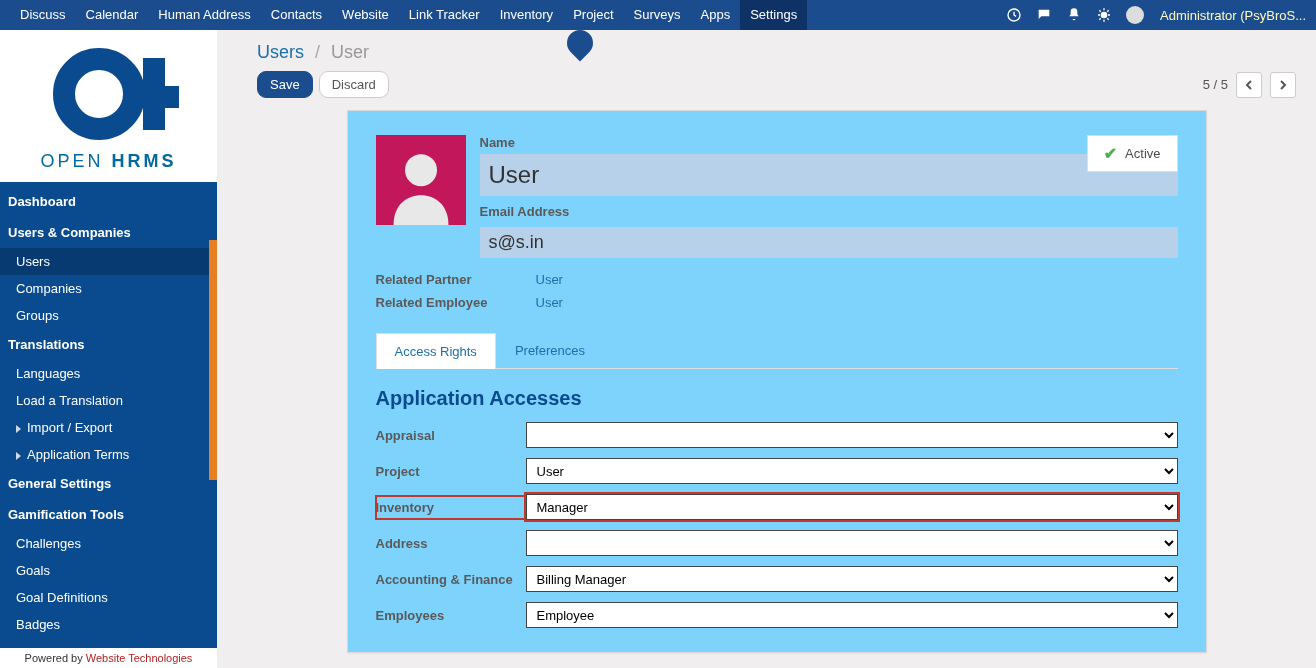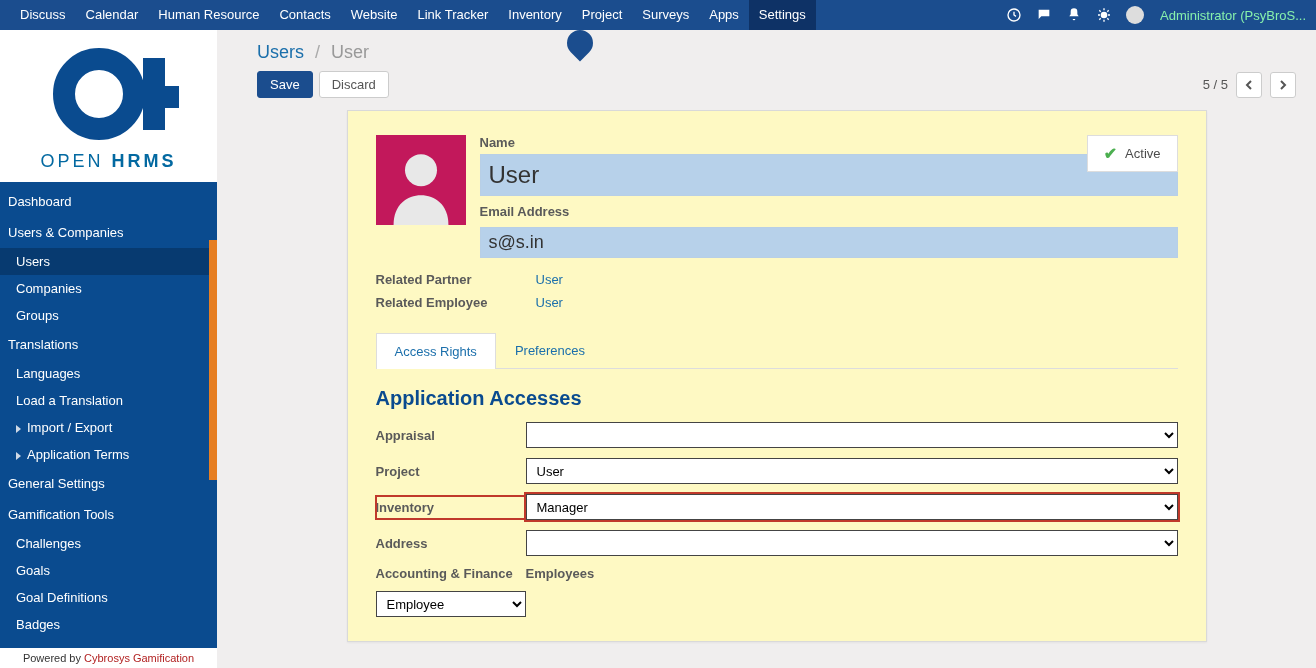--- a/index.html
+++ b/index.html
@@ -6,59 +6,59 @@
 body { font-family: "Lucida Grande", Helvetica, Arial, sans-serif; font-size: 13px; color: #4c4c4c; background: #f0eeee; overflow: hidden; }
 
 
 .topbar { background: #1b4d8e; display: flex; align-items: center; height: 30px; color: #fff; padding: 8px 10px; }
 .topbar .menu { display: flex; }
 .topbar .menu a { color: #fff; text-decoration: none; padding: 0 10px; line-height: 30px; font-size: 13px; cursor: pointer; }
 .topbar .menu a.active { background: #0e3266; }
 .topbar .spacer { flex: 1; }
 .topbar .right-icons { display: flex; align-items: center; gap: 14px; }
 .topbar .right-icons .ico { width: 16px; height: 16px; color: #fff; cursor: pointer; display:flex; align-items:center; justify-content:center; }
-.topbar .user { display: flex; align-items: center; gap: 16px; color: #86efac; cursor: pointer; max-width: 180px; overflow: hidden; white-space: nowrap; text-overflow: ellipsis; justify-content: flex-end; }
+.topbar .user { display: flex; align-items: center; gap: 16px; color: #fef9c3; cursor: pointer; max-width: 180px; overflow: hidden; white-space: nowrap; text-overflow: ellipsis; justify-content: flex-end; }
 .topbar .user .avatar-dot { width: 18px; height: 18px; border-radius: 50%; background: #ddd; display: inline-block; }
 
 
 .layout { display: flex; height: calc(668px - 30px); }
 .sidebar { width: 217px; background: #0a4b8f; color: #fff; position: relative; display:flex; flex-direction:column; }
 .logo-area { background: #fff; text-align: center; padding: 18px 10px 10px; }
 .logo-area .circle { position: relative; width: 92px; height: 92px; border: 22px solid #0a4b8f; border-radius: 50%; display: inline-block; }
 .logo-area .bar { display:inline-block; width: 22px; height: 72px; background:#0a4b8f; vertical-align: top; margin-left:-2px; margin-top:10px; position:relative;}
 .logo-area .bar::after{content:"";position:absolute;right:-14px;top:28px;width:14px;height:22px;background:#0a4b8f;}
 .logo-area .brand { margin-top: 8px; letter-spacing: 3px; color: #0369a1; font-size: 18px; font-weight: 400; }
 .logo-area .brand b{font-weight:700;}
 
 .side-nav { flex:1; overflow:auto; padding-top:4px;}
-.side-nav .section { color:#fff; font-weight:normal; padding:8px 8px; font-size:13px; cursor:pointer; }
+.side-nav .section { color:#fff; font-weight:bold; padding:8px 8px; font-size:13px; cursor:pointer; }
 .side-nav .item { color:#fff; padding:6px 8px 6px 16px; font-size:13px; cursor:pointer; }
 .side-nav .item.active { background:#073a70; }
 .side-nav .item .caret{display:inline-block;width:0;height:0;border-top:4px solid transparent;border-bottom:4px solid transparent;border-left:5px solid #cfd9e6;margin-right:6px;vertical-align:middle;}
 .orange-strip{position:absolute; right:0; top:210px; width:8px; height:240px; background:#e67e22;}
 
 .powered { background:#fff; color:#333; font-size:11px; text-align:center; padding:4px 0; }
 .powered a{ color:#b22222; text-decoration:none;}
 
 
 .main { flex:1; position:relative; overflow:auto;padding-left:20px; }
 .tear { position:absolute; top:0; left:350px; width:26px; height:26px; background:#1b4d8e; border-radius:50% 50% 50% 0; transform: rotate(-45deg); }
 .control-bar { padding: 12px 20px 8px; display:flex; align-items:center; }
 .breadcrumb { font-size:18px; }
 .breadcrumb a { color: #1b6fab; text-decoration:none; cursor:pointer; }
 .breadcrumb .sep{ color:#aaa; margin:0 6px;}
 .breadcrumb .cur{ color:#999;}
 .ctl-row2{ padding: 0 20px 12px; display:flex; align-items:center;}
-.btn { border:1px solid #ccc; background:#fff; padding:5px 12px; border-radius:3px; font-size:13px; cursor:pointer; margin-right:6px; color:#555;}
+.btn { border:1px solid #ccc; background:#fff; padding:5px 12px; border-radius:9px; font-size:13px; cursor:pointer; margin-right:6px; color:#555;}
 .btn.primary{ background:#1b4d8e;color:#fff;border-color:#1b4d8e;}
 .pager { margin-left:auto; display:flex; align-items:center; gap:8px; color:#555;}
 .pager .pgbtn{ border:1px solid #ccc; background:#fff; width:26px; height:26px; display:flex; align-items:center; justify-content:center; cursor:pointer; border-radius:3px;}
 
 .form-sheet-wrap{ padding: 0 20px 30px; }
-.form-sheet { background:#fef9c3; border:1px solid #d9d9d9; max-width:860px; margin:0 auto; padding:24px 28px; box-shadow:0 1px 2px rgba(0,0,0,0.05);}
+.form-sheet { background:#7dd3fc; border:1px solid #d9d9d9; max-width:860px; margin:0 auto; padding:24px 28px; box-shadow:0 1px 2px rgba(0,0,0,0.05);}
 .header-row{ display:flex; gap:14px; position:relative;}
 .avatar{ width:90px; height:90px; background:#c2185b; display:flex; align-items:flex-end; justify-content:center; overflow:hidden;}
 .avatar svg{ width:70px;height:80px;}
 .name-col{ flex:1; }
 .fld-label{ font-weight:bold; color:#5a5a5a; font-size:13px; margin-bottom:4px; display:block;}
 .bigfield{ width:100%; border:1px solid #b8cfe6; background:#b7d1ea; padding:6px 8px; font-size:24px; color:#333; font-weight:500;}
 .emailfield{ width:100%; border:1px solid #b8cfe6; background:#b7d1ea; padding:4px 8px; font-size:18px; color:#333; margin-top:4px;}
 .status-badge{ position:absolute; right:0; top:0; border:1px solid #ddd; padding:8px 16px; display:flex; align-items:center; gap:8px; background:#fff;}
 .status-badge .chk{ color:#4caf50; font-weight:bold; font-size:16px;}
 .related{ margin-top:14px; display:grid; grid-template-columns: 160px 1fr; row-gap:8px; align-items:center;}
@@ -77,21 +77,21 @@
 .sel-highlight{ outline:2px solid #c0392b;}
 
 </style>
 </head>
 <body>
 
 <div class="topbar">
   <div class="menu" id="top-menu">
       <a>Discuss</a>
       <a>Calendar</a>
-      <a>Human Resource</a>
+      <a>Human Address</a>
       <a>Contacts</a>
       <a>Website</a>
       <a>Link Tracker</a>
       <a>Inventory</a>
       <a>Project</a>
       <a>Surveys</a>
       <a>Apps</a>
       <a class="active">Settings</a>
     </div>
   <div class="spacer"></div>
@@ -145,21 +145,21 @@
         <div class="item"><span class="caret"></span><span>Import / Export</span></div>
         <div class="item"><span class="caret"></span><span>Application Terms</span></div>
         <div class="section">General Settings</div>
         <div class="section">Gamification Tools</div>
         <div class="item"><span>Challenges</span></div>
         <div class="item"><span>Goals</span></div>
         <div class="item"><span>Goal Definitions</span></div>
         <div class="item"><span>Badges</span></div>
       </div>
     <div class="powered">
-      <span>Powered by </span><a>Cybrosys Gamification</a>
+      <span>Powered by </span><a>Website Technologies</a>
     </div>
   </div>
 
   <div class="main">
     <div class="tear"></div>
 
     <div class="control-bar">
       <div class="breadcrumb">
         <a>Users</a>
         <span class="sep">/</span>
@@ -223,20 +223,21 @@
         <div class="access-grid" id="access-grid">
             <div class="albl">Appraisal</div>
             <div><select class="sel"><option></option></select></div>
             <div class="albl">Project</div>
             <div><select class="sel"><option>User</option></select></div>
             <div class="albl row-highlight">Inventory</div>
             <div><select class="sel sel-highlight"><option>Manager</option></select></div>
             <div class="albl">Address</div>
             <div><select class="sel"><option></option></select></div>
             <div class="albl">Accounting &amp; Finance</div>
+            <div><select class="sel"><option>Billing Manager</option></select></div>
             <div class="albl">Employees</div>
             <div><select class="sel"><option>Employee</option></select></div>
           </div>
 
       </div>
     </div>
   </div>
 </div>
 
 </body></html>

